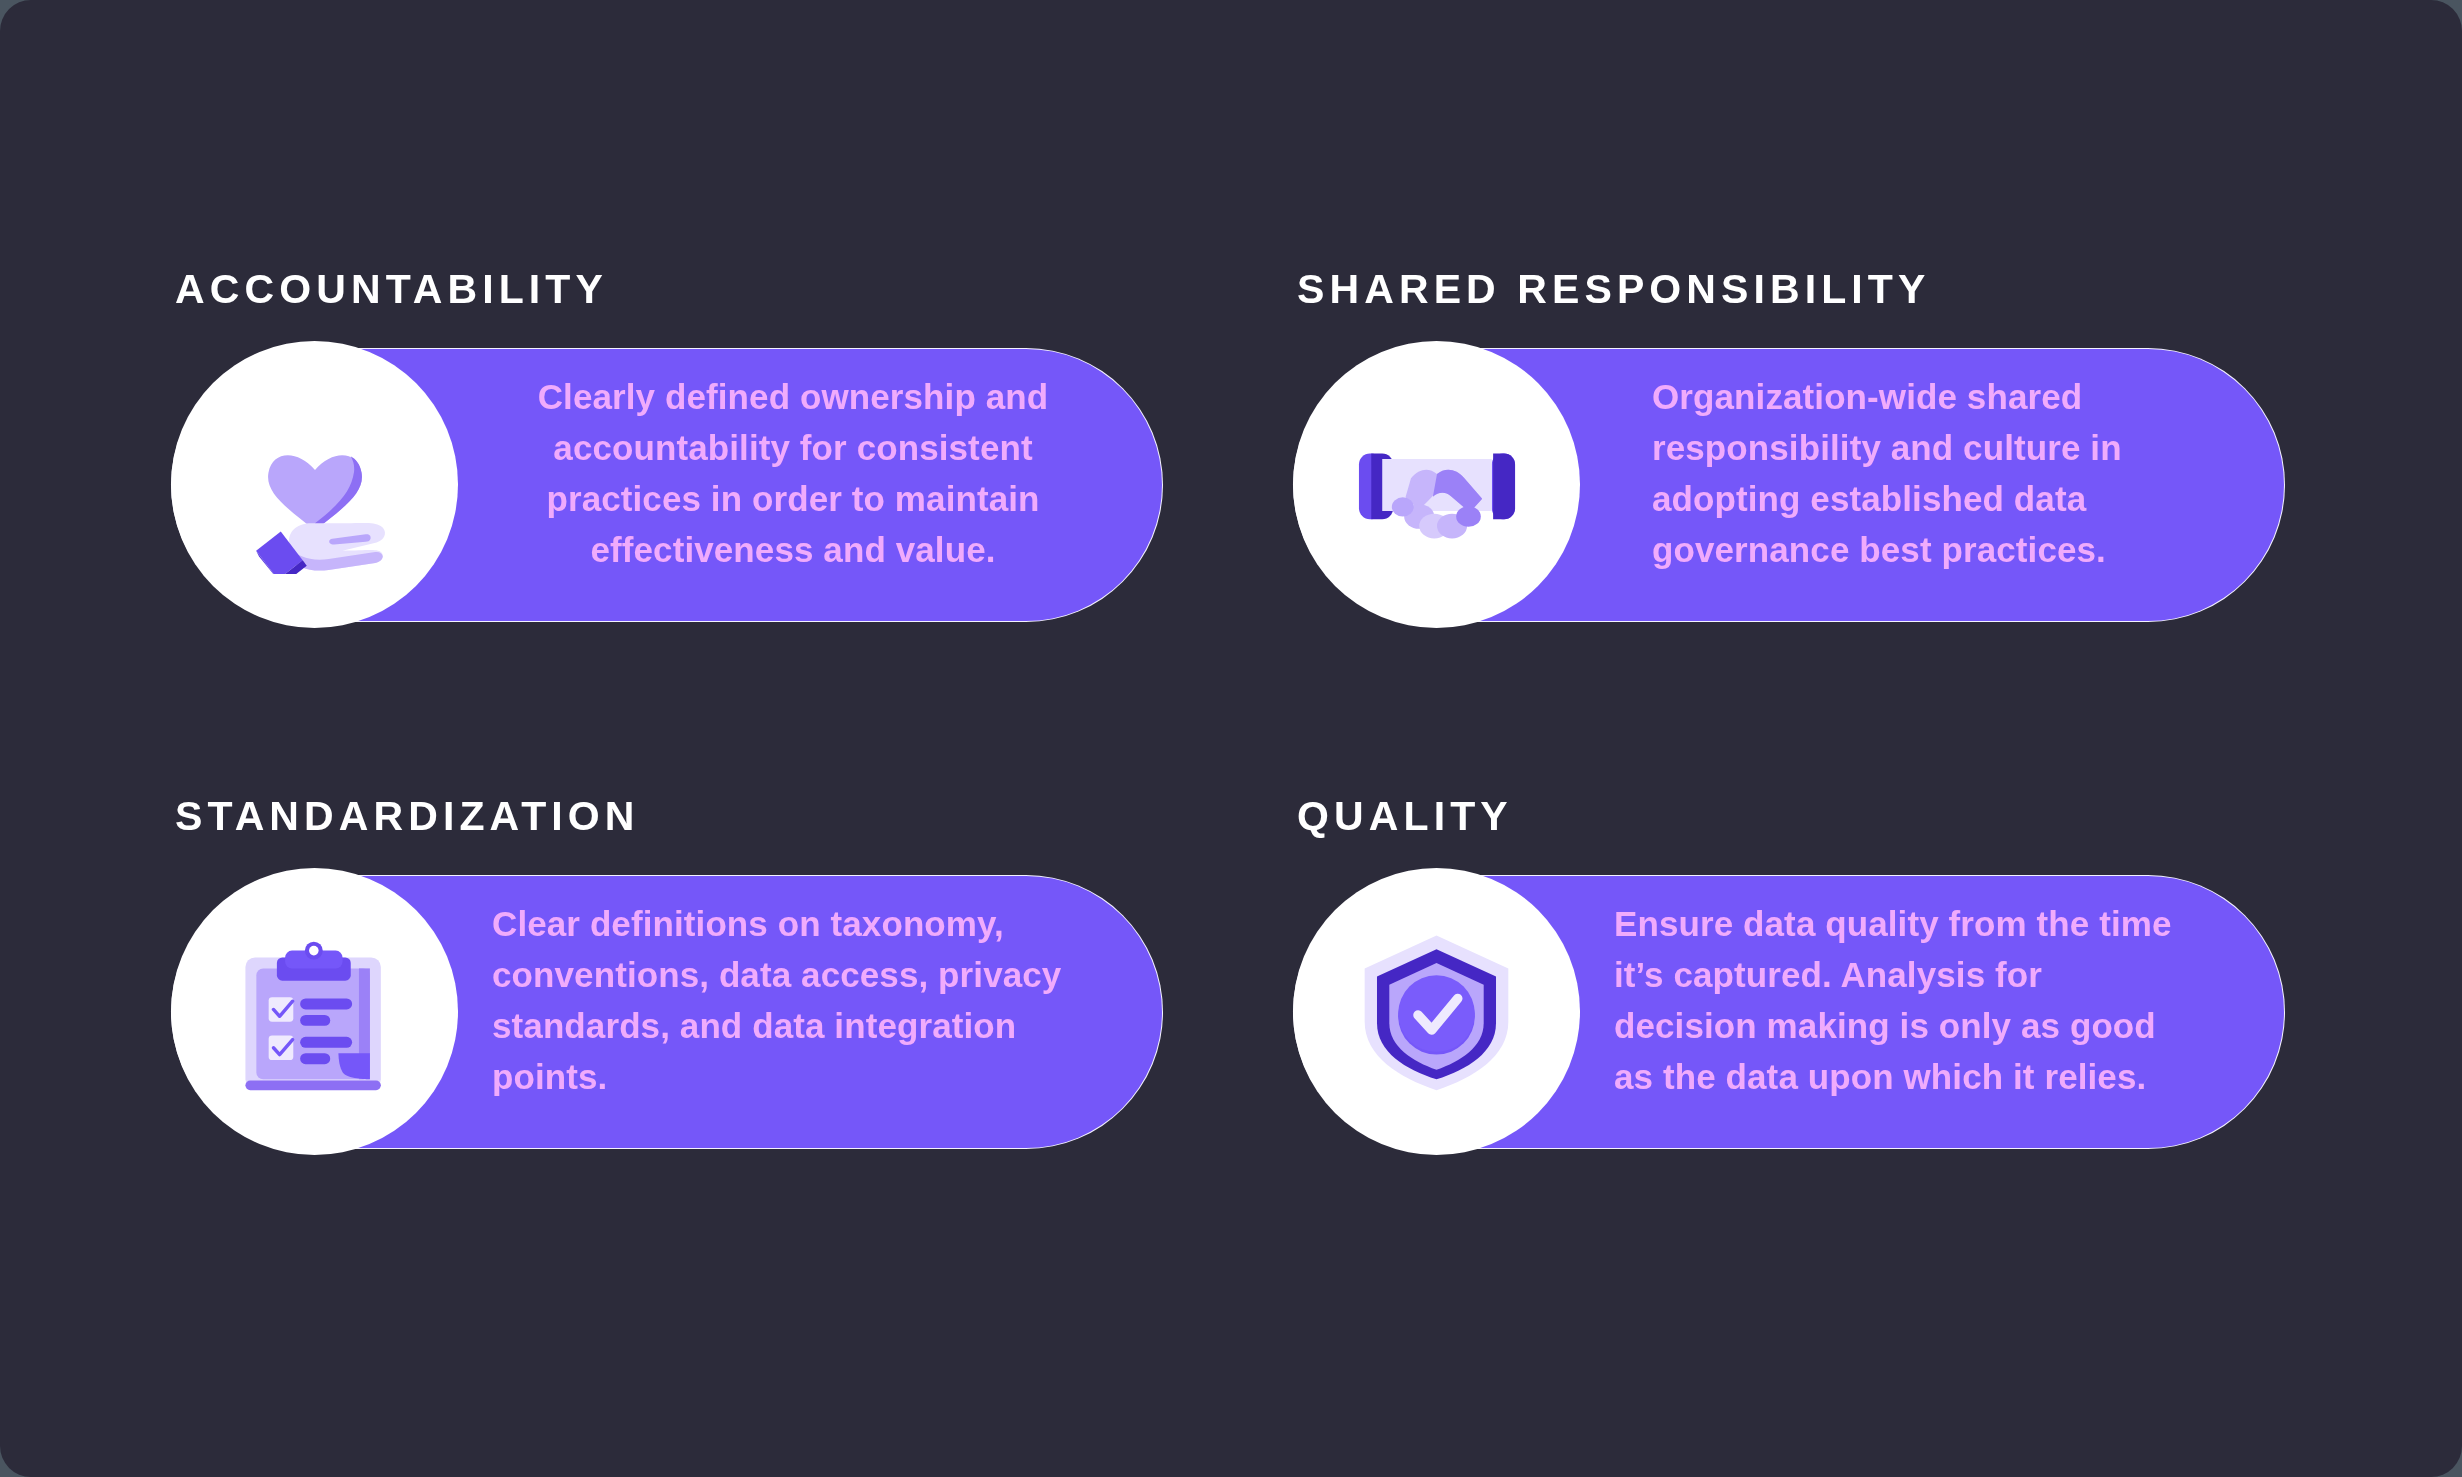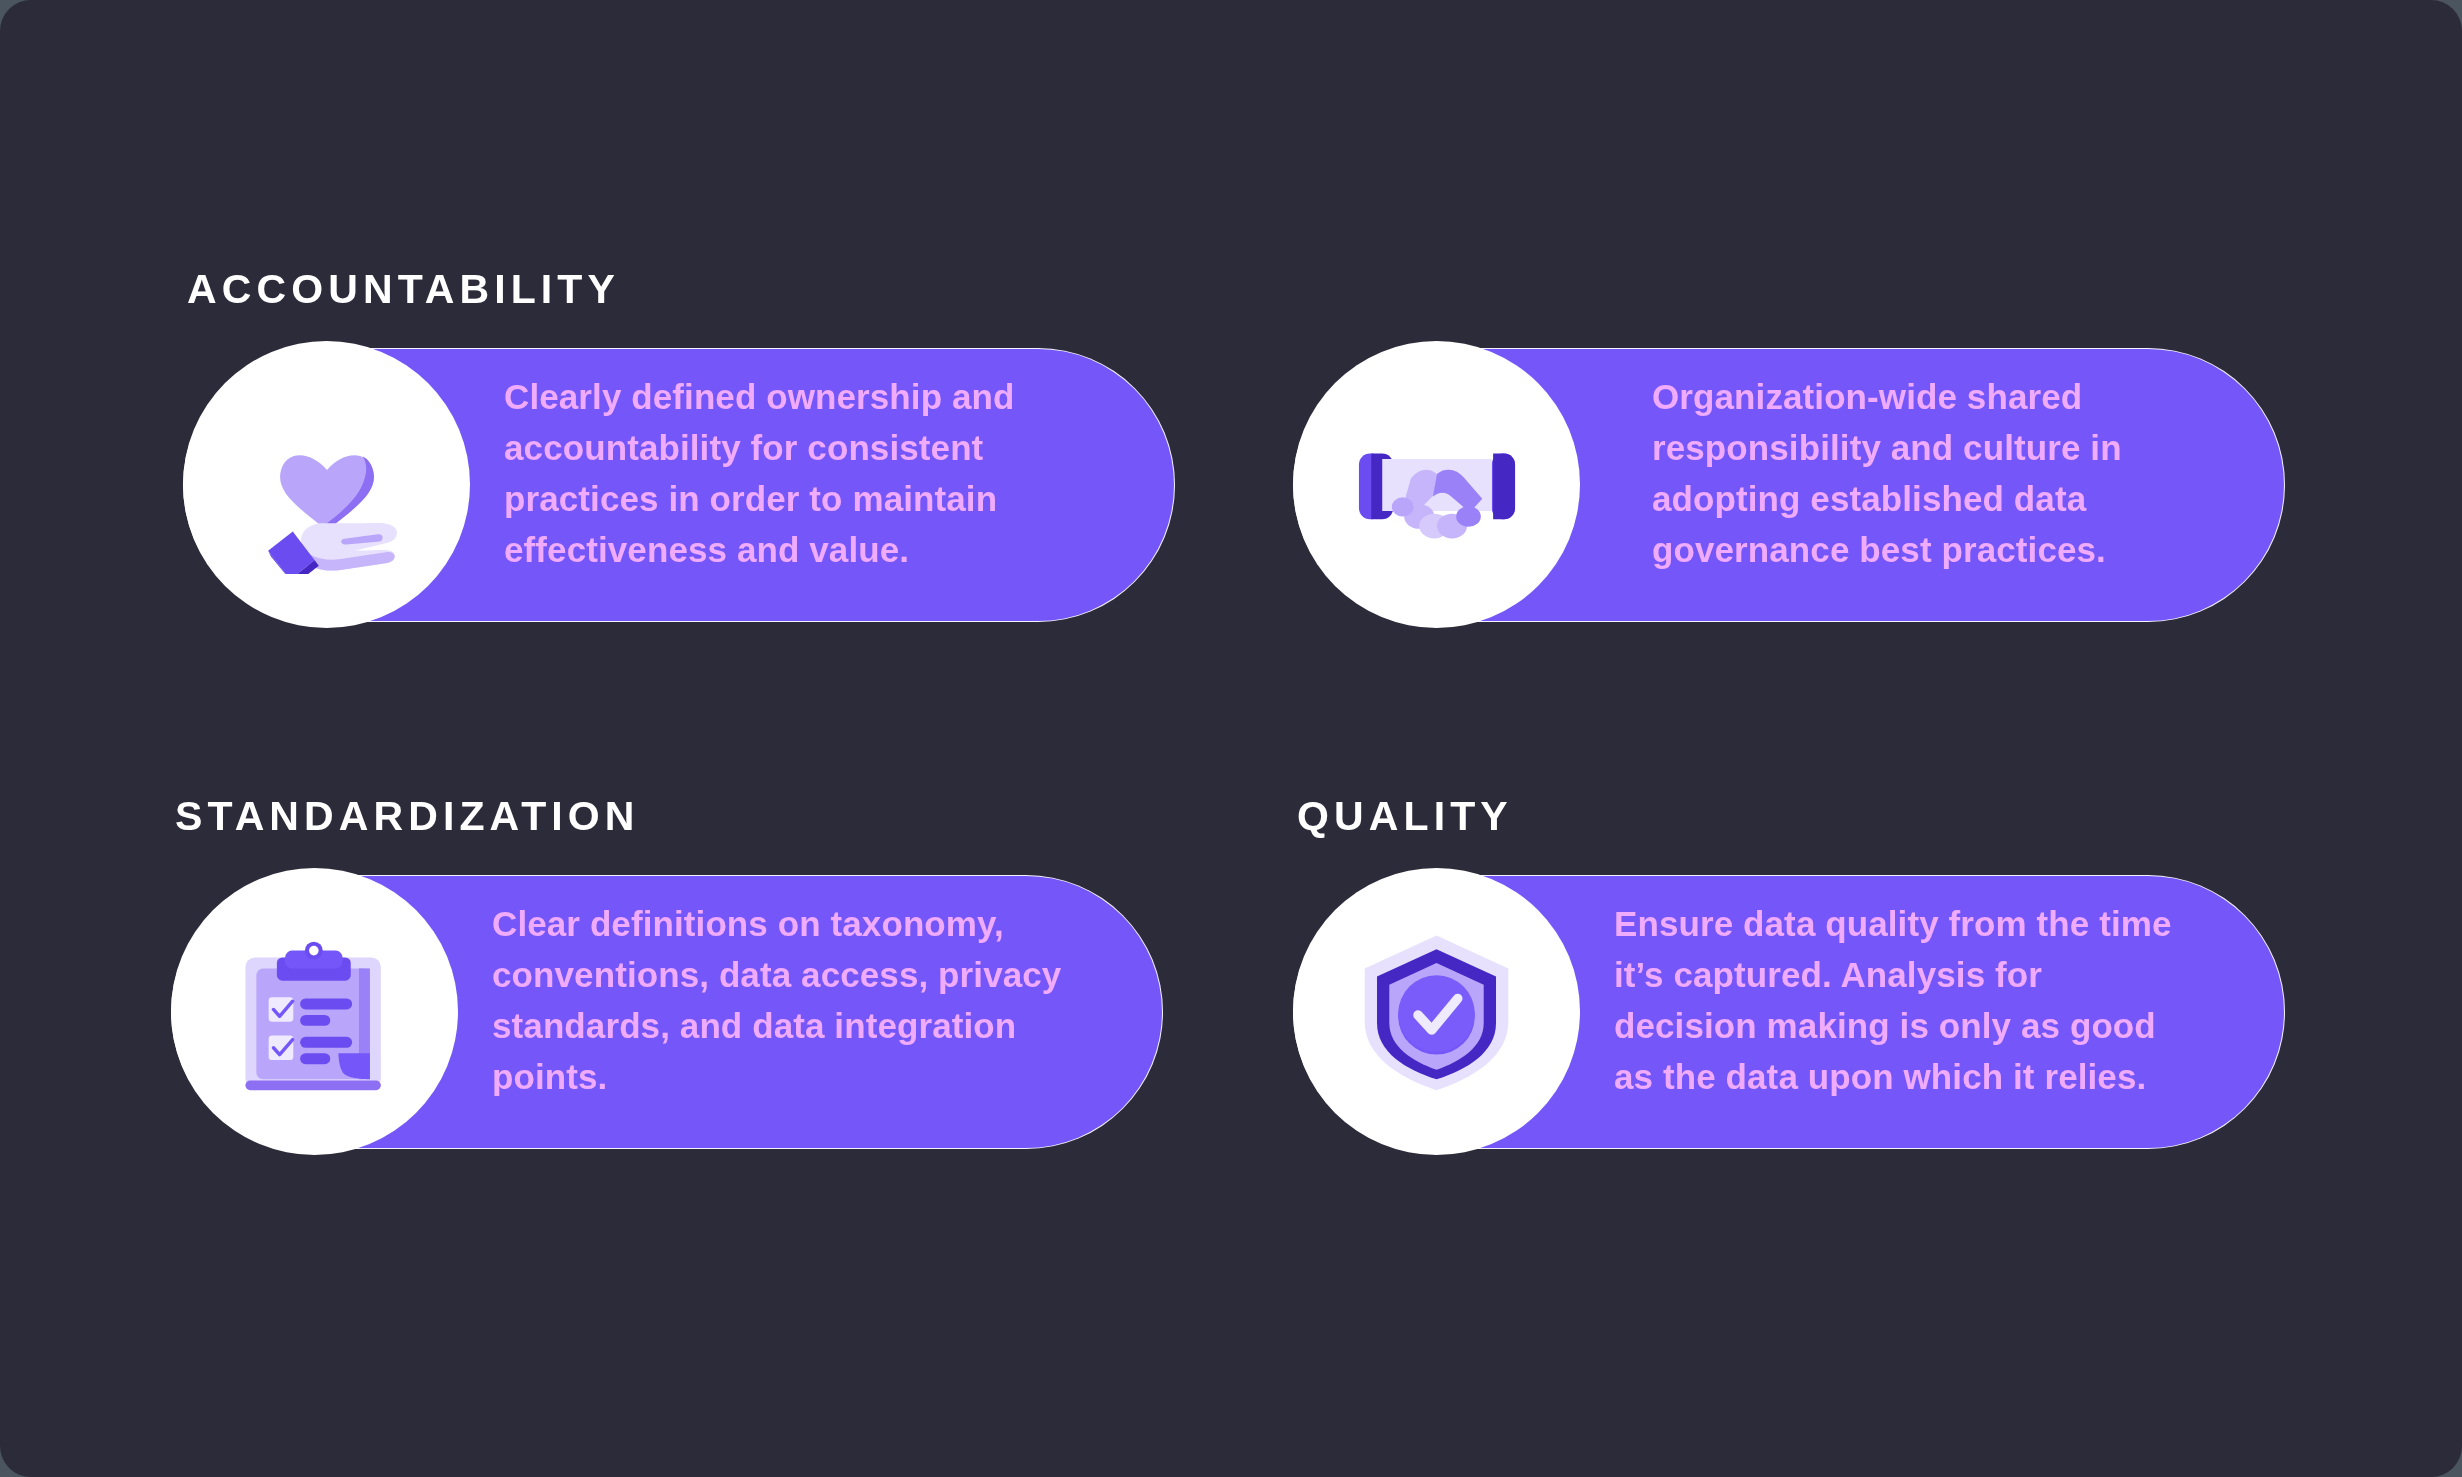--- a/index.html
+++ b/index.html
@@ -31,21 +31,21 @@
     top: 267px;
     width: 2120px;
     height: 944px;
   }
 
   .card {
     position: absolute;
     width: 999px;
     height: 410px;
   }
-  .card.c0 { left: 12px;    top: 0px; }
+  .card.c0 { left: 0px;    top: 0px; text-align: center; }
   .card.c1 { left: 1122px; top: 0px; }
   .card.c2 { left: 0px;    top: 527px; }
   .card.c3 { left: 1122px; top: 527px; }
 
   .card-title {
     position: absolute;
     left: 4.1px;
     top: 0px;
     color: #ffffff;
     font-size: 41px;
@@ -120,20 +120,21 @@
             <path d="M44 226 L80 198 L112 240 L76 268 Z" fill="#6b4cf0"></path>
             <path d="M76 268 L112 240 L118 248 L82 276 Z" fill="#4527c4"></path>
             <path d="M44 226 L76 268 L82 276 L48 234 Z" fill="#5b3ce0"></path>
           </svg>
         </span>
       </div>
       <div class="card-body">Clearly defined ownership and accountability for consistent practices in order to maintain effectiveness and value.</div>
     </div>
 
     <div class="card c1">
+      <div class="card-title">SHARED RESPONSIBILITY</div>
       <div class="pill"></div>
       <div class="badge">
         <span>
           <svg width="178" height="178" viewBox="0 0 260 260">
 
             <rect x="16" y="84" width="34" height="96" rx="16" fill="#6b4cf0"></rect>
             <path d="M34 84 h16 a16 16 0 0 1 16 16 v64 a16 16 0 0 1 -16 16 h-16 Z" fill="#4527c4"></path>
 
             <rect x="210" y="84" width="34" height="96" rx="16" fill="#6b4cf0"></rect>
             <path d="M228 84 h16 a16 16 0 0 1 16 16 v64 a16 16 0 0 1 -16 16 h-16 Z" fill="#4527c4" transform="translate(-16,0)"></path>

